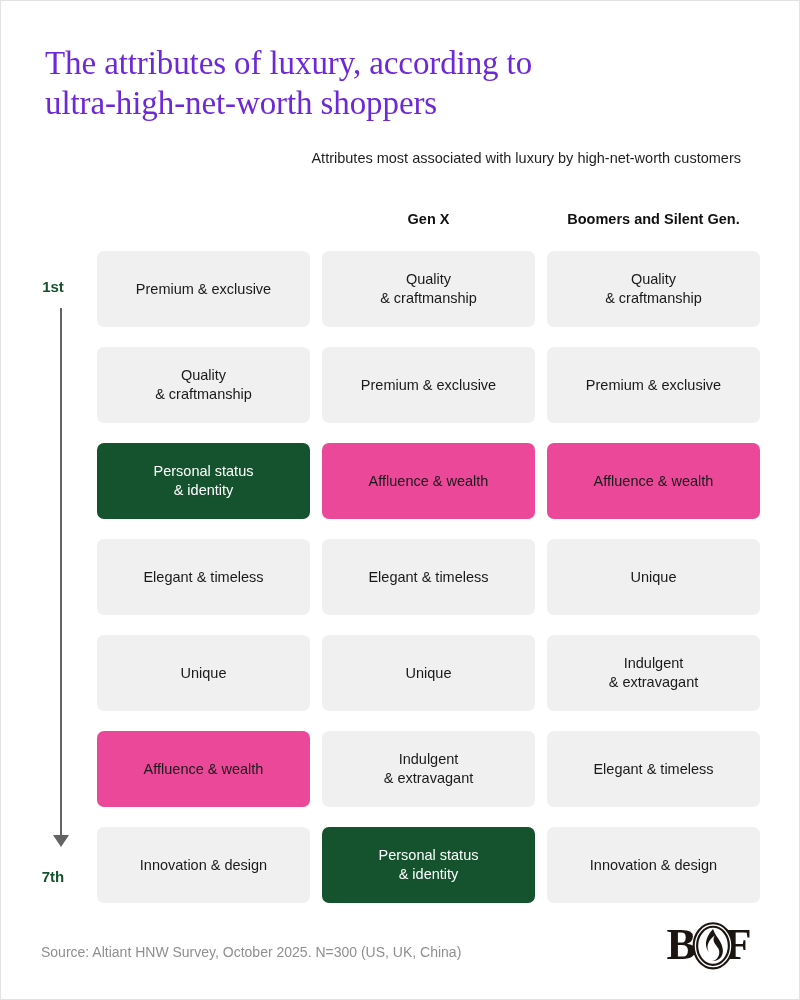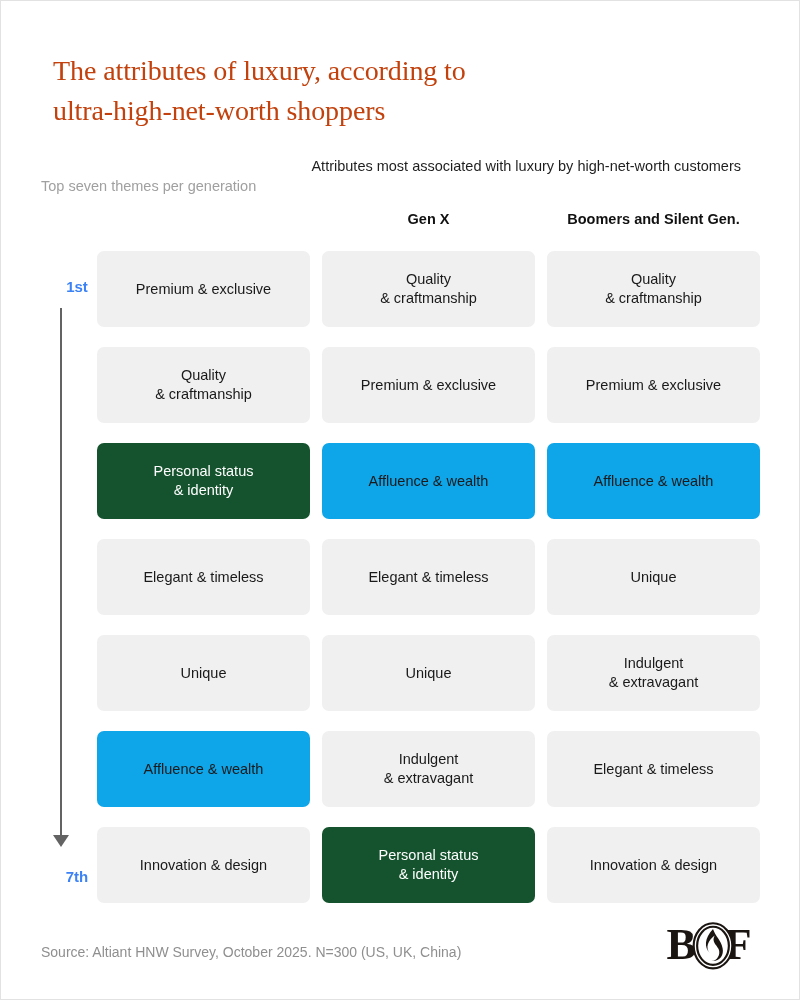--- a/index.html
+++ b/index.html
@@ -24,26 +24,26 @@
 
   
   .header {
     position: absolute;
     left: 40px;
     top: 38px;
     width: 700px;
   }
   .title {
     font-family: "Liberation Serif", serif;
-    font-size: 28px;
+    font-size: 33px;
     line-height: 40px;
     font-weight: 400;
-    color: #c2410c;
+    color: #6d28d9;
     letter-spacing: -0.1px;
-    margin: 12px;
+    margin: 4px;
     white-space: pre-line;
   }
   .subtitle {
     font-size: 14.5px;
     line-height: 19px;
     color: #1f1f1f;
     margin-top: 26px;
     font-weight: 400;
     text-align: right;
   }
@@ -110,40 +110,40 @@
   }
   .cell.c0 { left: 96px; width: 213px; }
   .cell.c1 { left: 321px; width: 213px; }
   .cell.c2 { left: 546px; width: 213px; }
 
   .cell.hl-strong {
     background: #14532d;
     color: #ffffff;
   }
   .cell.hl-soft {
-    background: #0ea5e9;
+    background: #ec4899;
     color: #1a1a1a;
   }
 
   
   .rank-axis {
     position: absolute;
     left: 0;
     top: 250px;
     width: 96px;
     height: 640px;
   }
   .rank-label {
     position: absolute;
-    left: 46px;
+    left: 22px;
     width: 60px;
     text-align: center;
     font-size: 15px;
     font-weight: 700;
-    color: #3b82f6;
+    color: #14532d;
   }
   .rank-label.first { top: 27px; }
   .rank-label.last  { top: 601px; margin-top: 16px; }
 
   .axis-line {
     position: absolute;
     left: 59px;
     top: 57px;
     width: 2px;
     height: 530px;
@@ -186,21 +186,20 @@
 </style>
 </head>
 <body>
 
 <div id="canvas">
 
   <div class="header">
     <h1 class="title">The attributes of luxury, according to
 ultra-high-net-worth shoppers</h1>
     <div class="subtitle">Attributes most associated with luxury by high-net-worth customers</div>
-    <div class="subtitle2">Top seven themes per generation</div>
   </div>
 
   <div class="rank-axis">
     <div class="rank-label first">1st</div>
     <div class="axis-line"></div>
     <div class="axis-arrow"></div>
     <div class="rank-label last">7th</div>
   </div>
 
   <div class="matrix">

